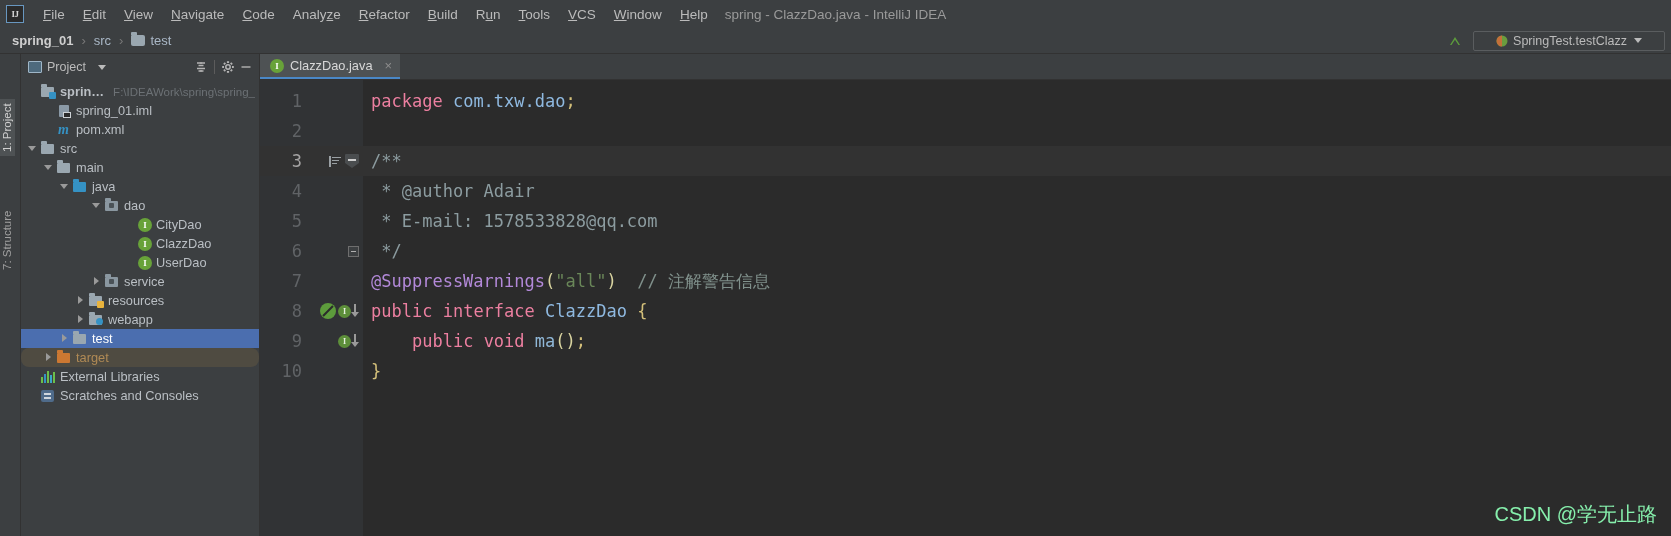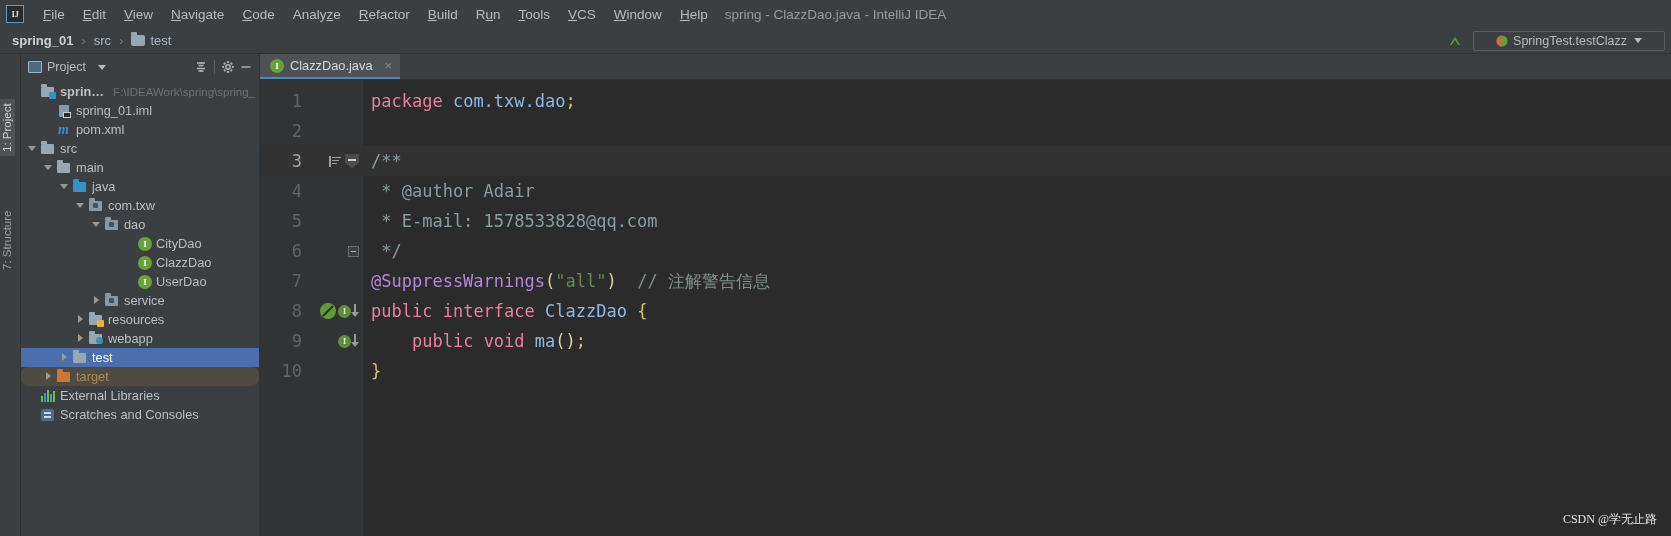--- a/index.html
+++ b/index.html
@@ -402,23 +402,23 @@
   .impl-arrow::after {
     content:""; position:absolute; left:0px; top:8px;
     border-left:4px solid transparent;
     border-right:4px solid transparent;
     border-top:5px solid #9a9a9a;
   }
 
   .watermark {
     position: absolute;
     right: 14px; bottom: 8px;
-    color: #e5e5e5;
-    font-size: 12px;
-    font-family: Liberation Serif, serif;
+    color: #86efac;
+    font-size: 20px;
+    font-family: Liberation Sans, sans-serif;
     pointer-events: none;
   }
   .scroll-top {
     position: absolute;
     left: 0; top: 0; height: 3px;
     width: 165px; background: #4f5355;
   }
 </style>
 </head>
 <body>
@@ -559,27 +559,20 @@
             </span>
             <span class="lbl">main</span>
           </div>
           <div class="row" style="padding-left: 38px;">
             <span class="arrow down"></span>
             <span class="ticon">
               <span class="ic-folder blue"></span>
             </span>
             <span class="lbl">java</span>
           </div>
-          <div class="row" style="padding-left: 54px;">
-            <span class="arrow down"></span>
-            <span class="ticon">
-              <span class="ic-pkg"></span>
-            </span>
-            <span class="lbl">com.txw</span>
-          </div>
           <div class="row" style="padding-left: 70px;">
             <span class="arrow down"></span>
             <span class="ticon">
               <span class="ic-pkg"></span>
             </span>
             <span class="lbl">dao</span>
           </div>
           <div class="row" style="padding-left: 102px;">
             <span class="arrow"></span>
             <span class="ticon">

